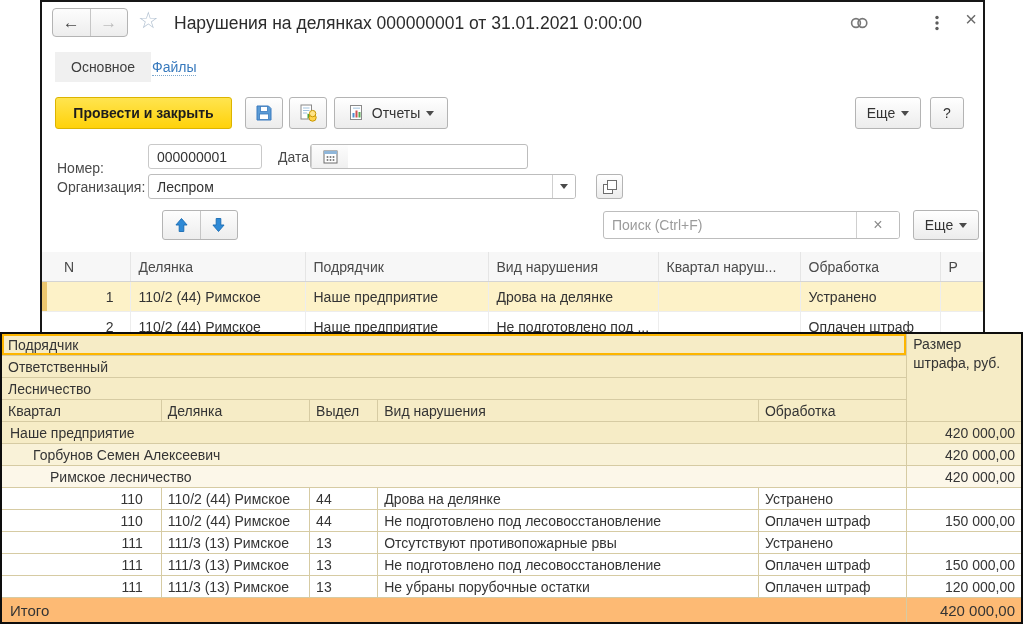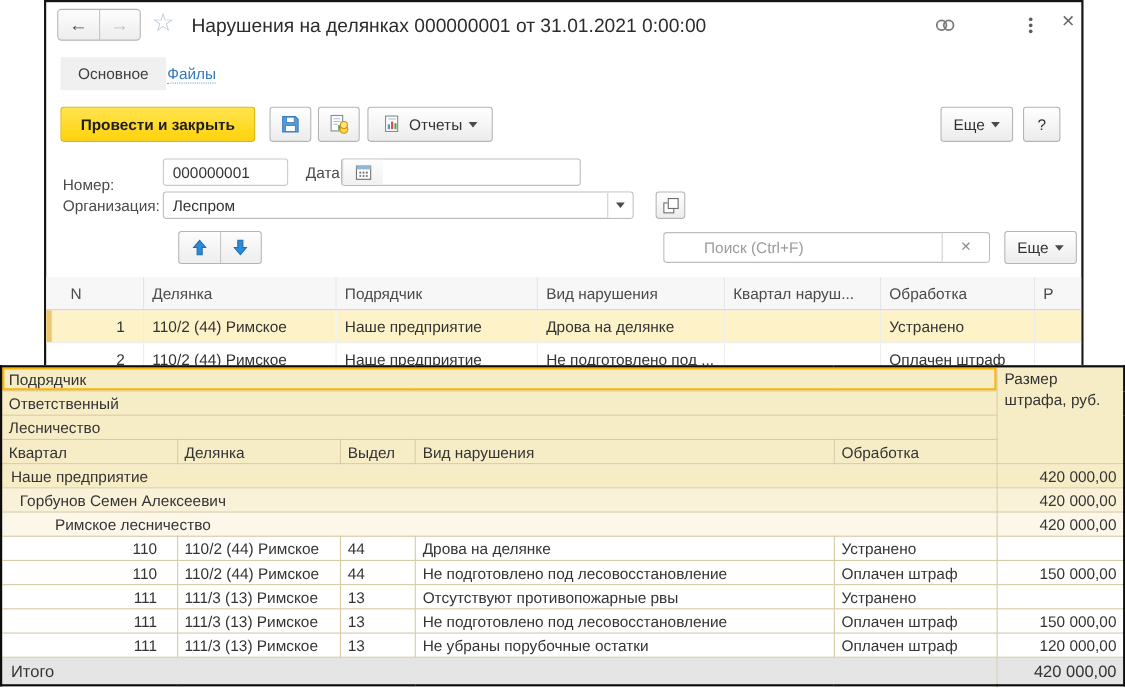--- a/index.html
+++ b/index.html
@@ -35,21 +35,21 @@
   .lbl{position:absolute;font-size:14px;color:#4a4a4a;white-space:nowrap;}
   .field{position:absolute;height:25px;border:1px solid #bdbdbd;border-radius:3px;background:#fff;
     display:flex;align-items:center;font-size:14px;color:#333;box-sizing:border-box;overflow:hidden;}
   .field .val{flex:1;padding:0 8px;white-space:nowrap;}
   .seg{height:100%;display:flex;align-items:center;justify-content:center;border-left:1px solid #cfcfcf;
     background:linear-gradient(#fdfdfd,#f0f0f0);}
   .seg.flat{background:#fff;}
   .sq-icon{position:relative;width:13px;height:13px;}
   .sq-icon i{position:absolute;left:0;top:4px;width:8px;height:8px;border:1px solid #6d6d6d;background:#fff;}
   .sq-icon b{position:absolute;left:4px;top:0;width:8px;height:8px;border:1px solid #6d6d6d;background:#fff;}
-  .search-input{border:none;outline:none;flex:1;font-size:14px;padding:0 8px;color:#000000;font-family:inherit;background:transparent;margin-left:28px;}
+  .search-input{border:none;outline:none;flex:1;font-size:14px;padding:0 8px;color:#000000;font-family:inherit;background:transparent;}
   .search-input::placeholder{color:#9b9b9b;}
   
   .grid{position:absolute;left:0;top:250px;width:941px;border-collapse:collapse;table-layout:fixed;font-size:14px;}
   .grid th{background:#f7f7f7;border-bottom:1px solid #d4d4d4;border-right:1px solid #e5e5e5;
     font-weight:normal;text-align:left;color:#4a4a4a;height:29px;padding:0 8px;overflow:hidden;white-space:nowrap;}
   .grid td{border-bottom:1px solid #ededed;border-right:1px solid #ededed;height:29px;padding:0 8px;
     overflow:hidden;white-space:nowrap;text-overflow:ellipsis;color:#333;}
   .grid th:first-child{padding-left:22px;}
   .grid td:first-child{text-align:right;padding-right:16px;}
   .grid tr.sel td{background:#fdf2c8;}
@@ -59,25 +59,25 @@
     table-layout:fixed;font-size:14px;background:#fff;border:2px solid #0d0d0d;}
   .report th,.report td{border:1px solid #d6cba3;font-weight:normal;text-align:left;
     padding:1px 6px;overflow:hidden;white-space:nowrap;color:#343434;height:19px;}
   .report thead th{background:#f6ecc6;}
   .report th.sel-cell{box-shadow:inset 0 0 0 2px #fdb500;}
   .report th.amount-head{vertical-align:top;line-height:19px;white-space:normal;}
   .report tr.lvl1 td{background:#f6ecc6;}
   .report tr.lvl2 td{background:#f9f2d8;}
   .report tr.lvl3 td{background:#fcf7e9;}
   .report tr.lvl1 td:first-child{padding-left:8px;}
-  .report tr.lvl2 td:first-child{padding-left:16px;}
+  .report tr.lvl2 td:first-child{padding-left:31px;}
   .report tr.lvl3 td:first-child{padding-left:48px;}
   .report td.num{text-align:right;padding-right:18px;}
   .report td.amt{text-align:right;padding-right:6px;}
-  .report tr.total td{background:#e5e5e5;font-size:15px;height:22px;}
+  .report tr.total td{background:#fdba74;font-size:15px;height:22px;}
   .report tr.total td:first-child{padding-left:8px;}
 </style>
 </head>
 <body>
 
 <div class="window">
 
   <div class="abs navgroup">
     <span class="nav-back">←</span>
     <span class="nav-fwd">→</span>

